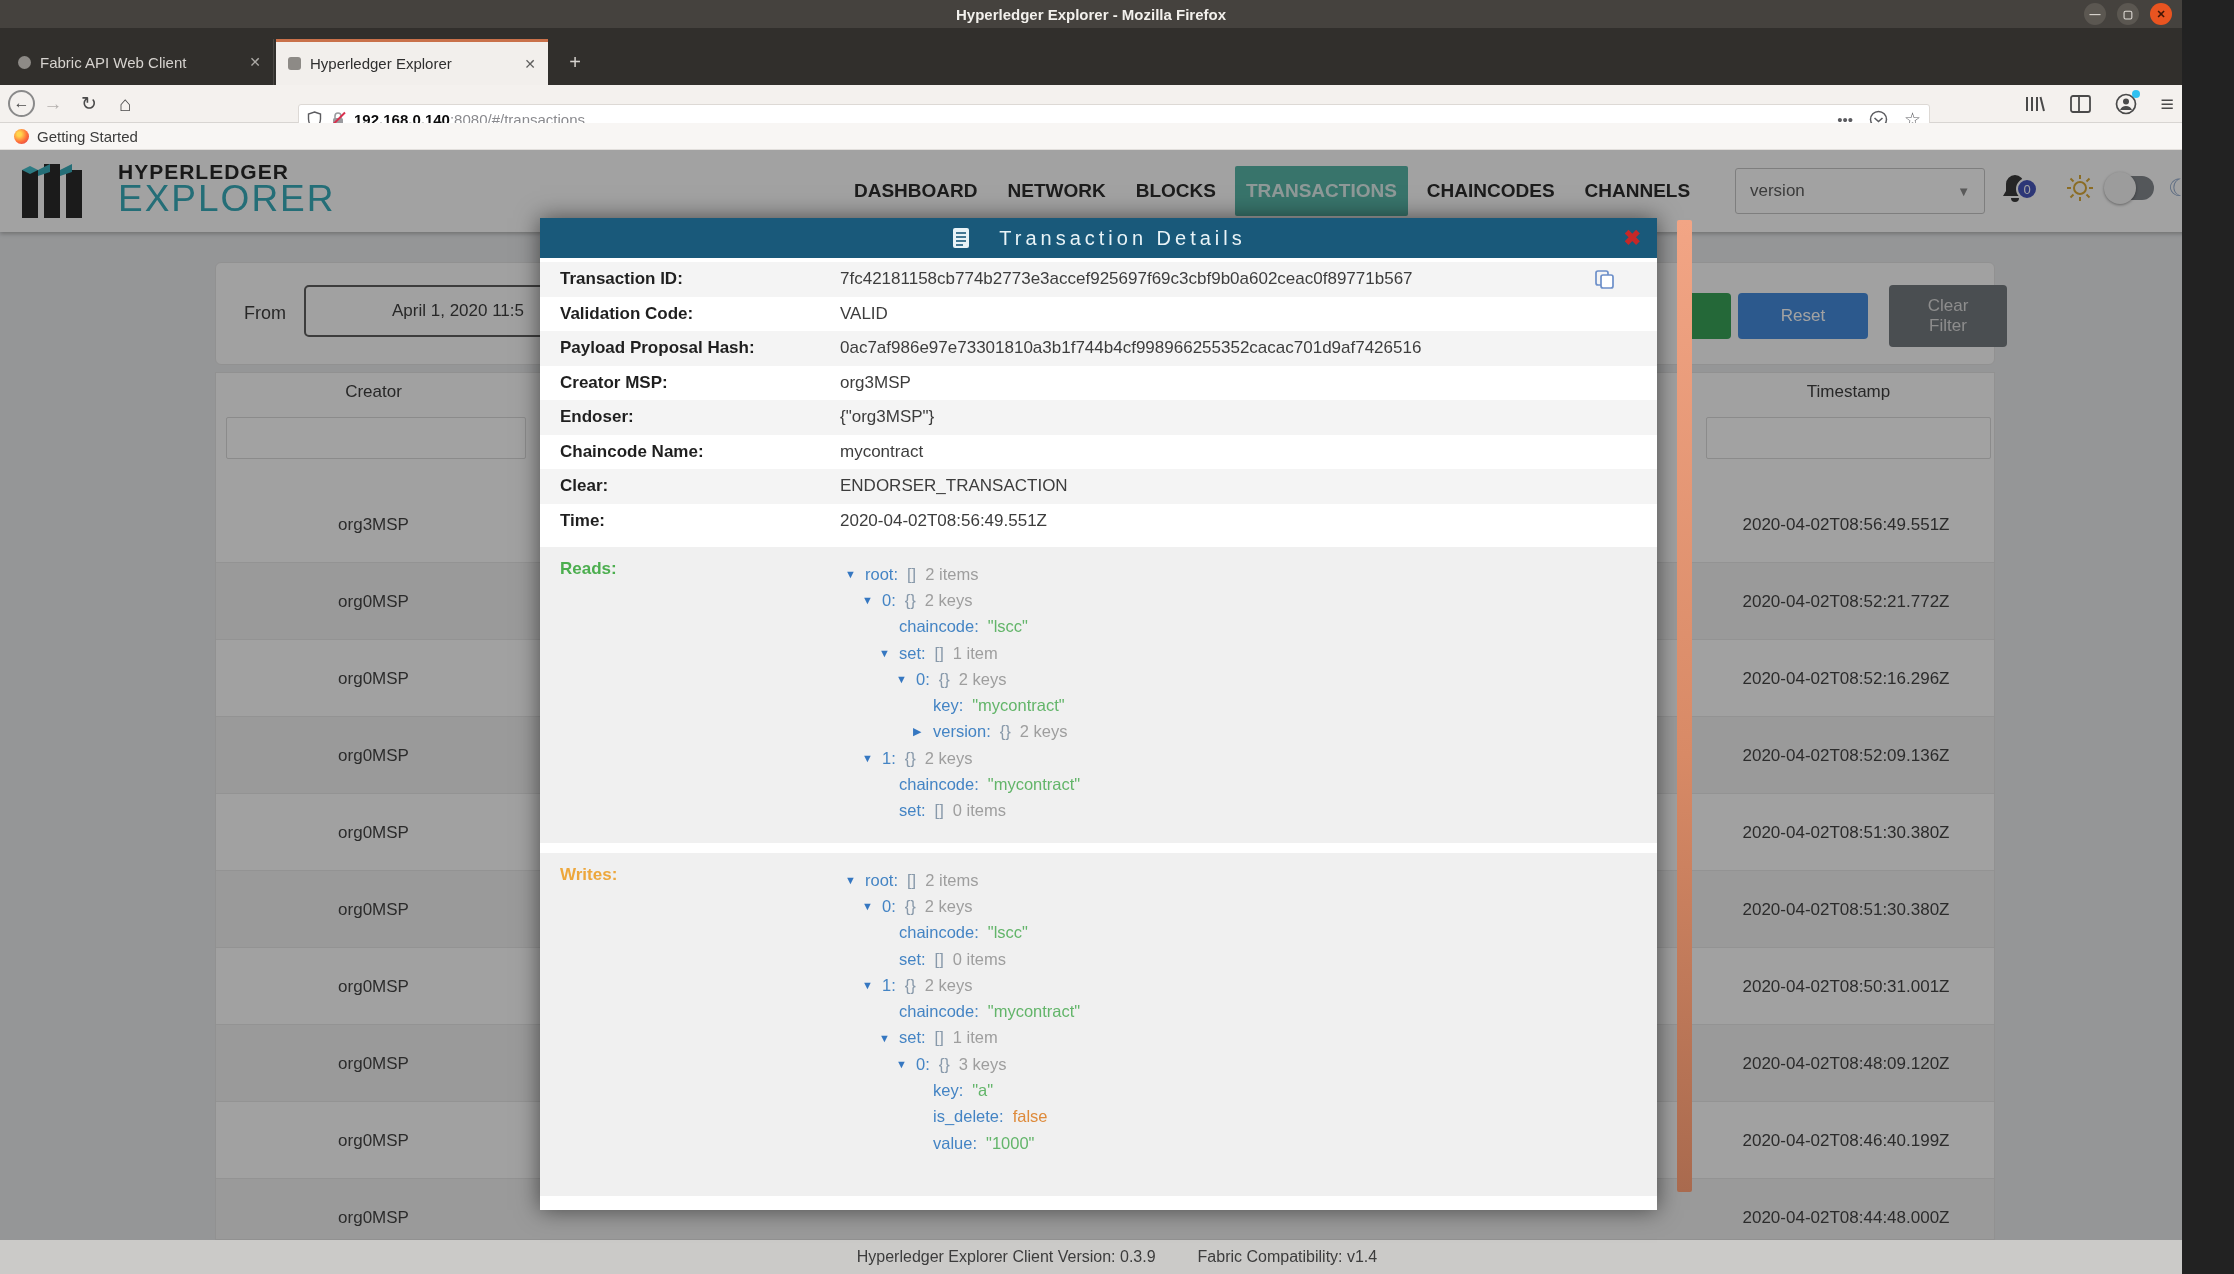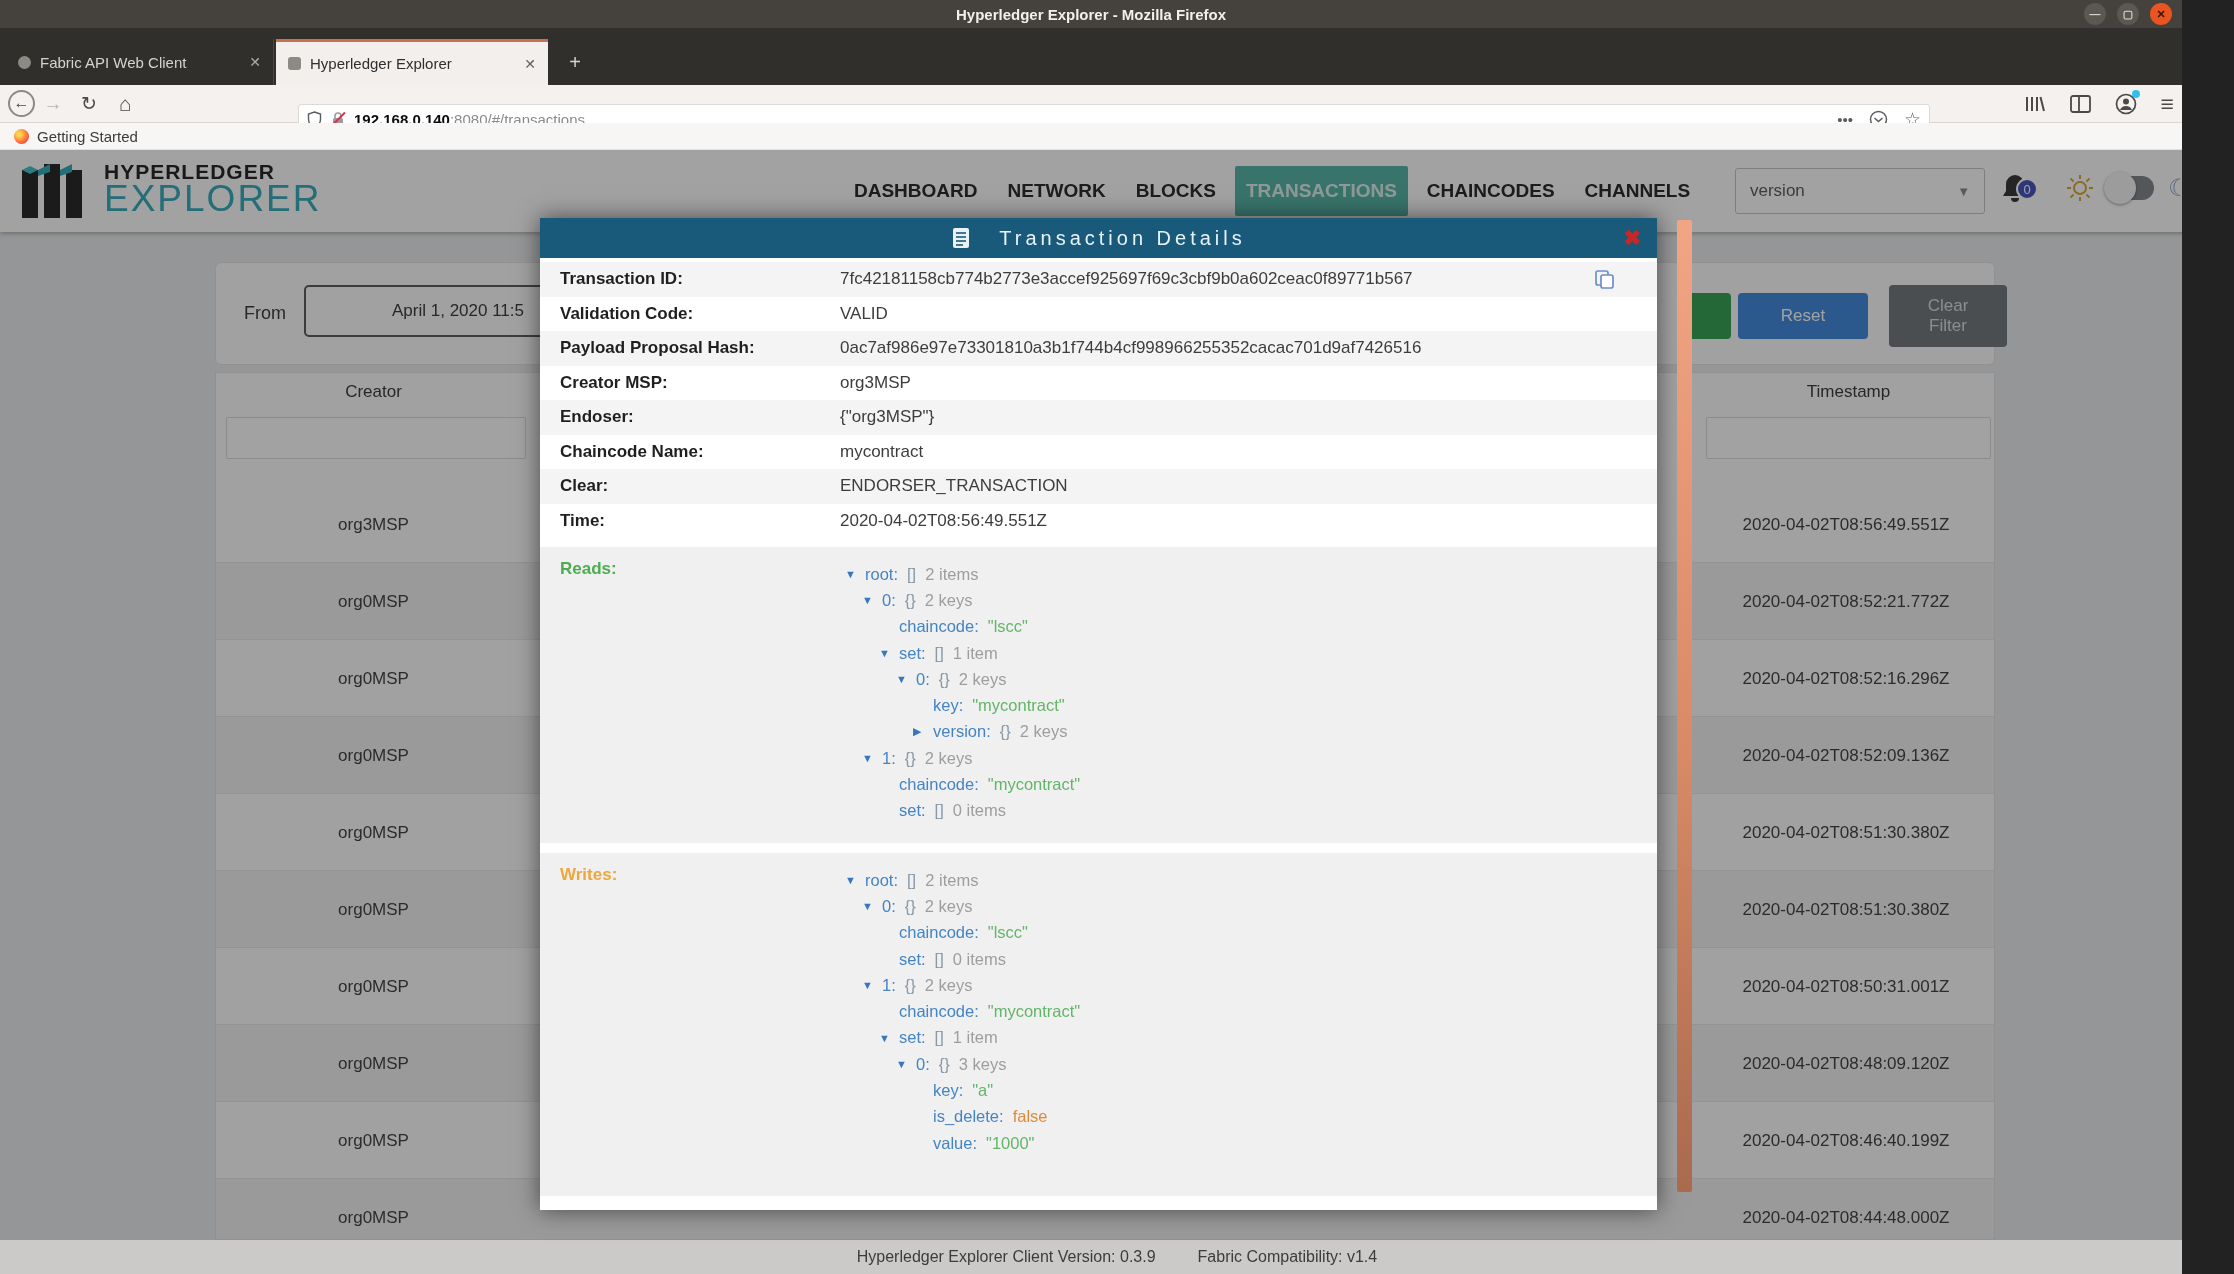--- a/index.html
+++ b/index.html
@@ -36,21 +36,21 @@
   #urlbar-right { margin-left:auto; display:flex; align-items:center; gap:16px; color:#5c5c60; font-size:15px; }
   #toolbar-right { position:absolute; right:8px; top:4px; display:flex; align-items:center; gap:24px; height:30px; color:#4a4a4a; }
 
   #bookmarksbar { position:absolute; left:0; top:123px; width:100%; height:27px; background:#f8f6f4; border-bottom:1px solid #e2dfdc;
     display:flex; align-items:center; gap:8px; padding-left:14px; font-size:15px; color:#3b3b3b; }
   #ff-dot { width:15px; height:15px; border-radius:50%; background:radial-gradient(circle at 35% 35%, #ffd54d 15%, #ff7139 55%, #d5304e 100%); }
 
   
   #page { position:absolute; left:0; top:150px; width:2234px; height:1090px; background:#e9ebed; overflow:hidden; }
   #app-header { position:absolute; left:0; top:0; width:100%; height:82px; background:#ffffff; box-shadow:0 2px 4px rgba(0,0,0,.25); }
-  #logo { position:absolute; left:20px; top:10px; display:flex; gap:10px; }
+  #logo { position:absolute; left:20px; top:10px; display:flex; gap:24px; }
   #logo-text1 { font-size:21px; font-weight:bold; color:#1b1b1b; letter-spacing:1px; }
   #logo-text2 { font-size:37px; color:#2ea8b8; letter-spacing:2px; margin-top:-6px; }
   #nav-menu { position:absolute; left:843px; top:0; height:82px; display:flex; align-items:center; gap:8px; }
   .nav-item { font-size:19px; font-weight:bold; color:#222; padding:14px 11px; white-space:nowrap; }
   .nav-item.active { background:#4fb3a3; color:rgba(255,255,255,.82); border-radius:2px; }
   #channel-select { position:absolute; left:1735px; top:18px; width:250px; height:46px; background:#fff; border:1px solid #c4c4c4;
     border-radius:3px; display:flex; align-items:center; padding:0 14px; font-size:17px; color:#555; }
   #channel-caret { margin-left:auto; color:#888; font-size:13px; }
   #header-icons { position:absolute; left:2000px; top:22px; display:flex; align-items:center; gap:14px; }
   #bell-badge { position:absolute; left:16px; top:6px; width:22px; height:22px; border-radius:50%; background:#3d4db7; color:#fff;

